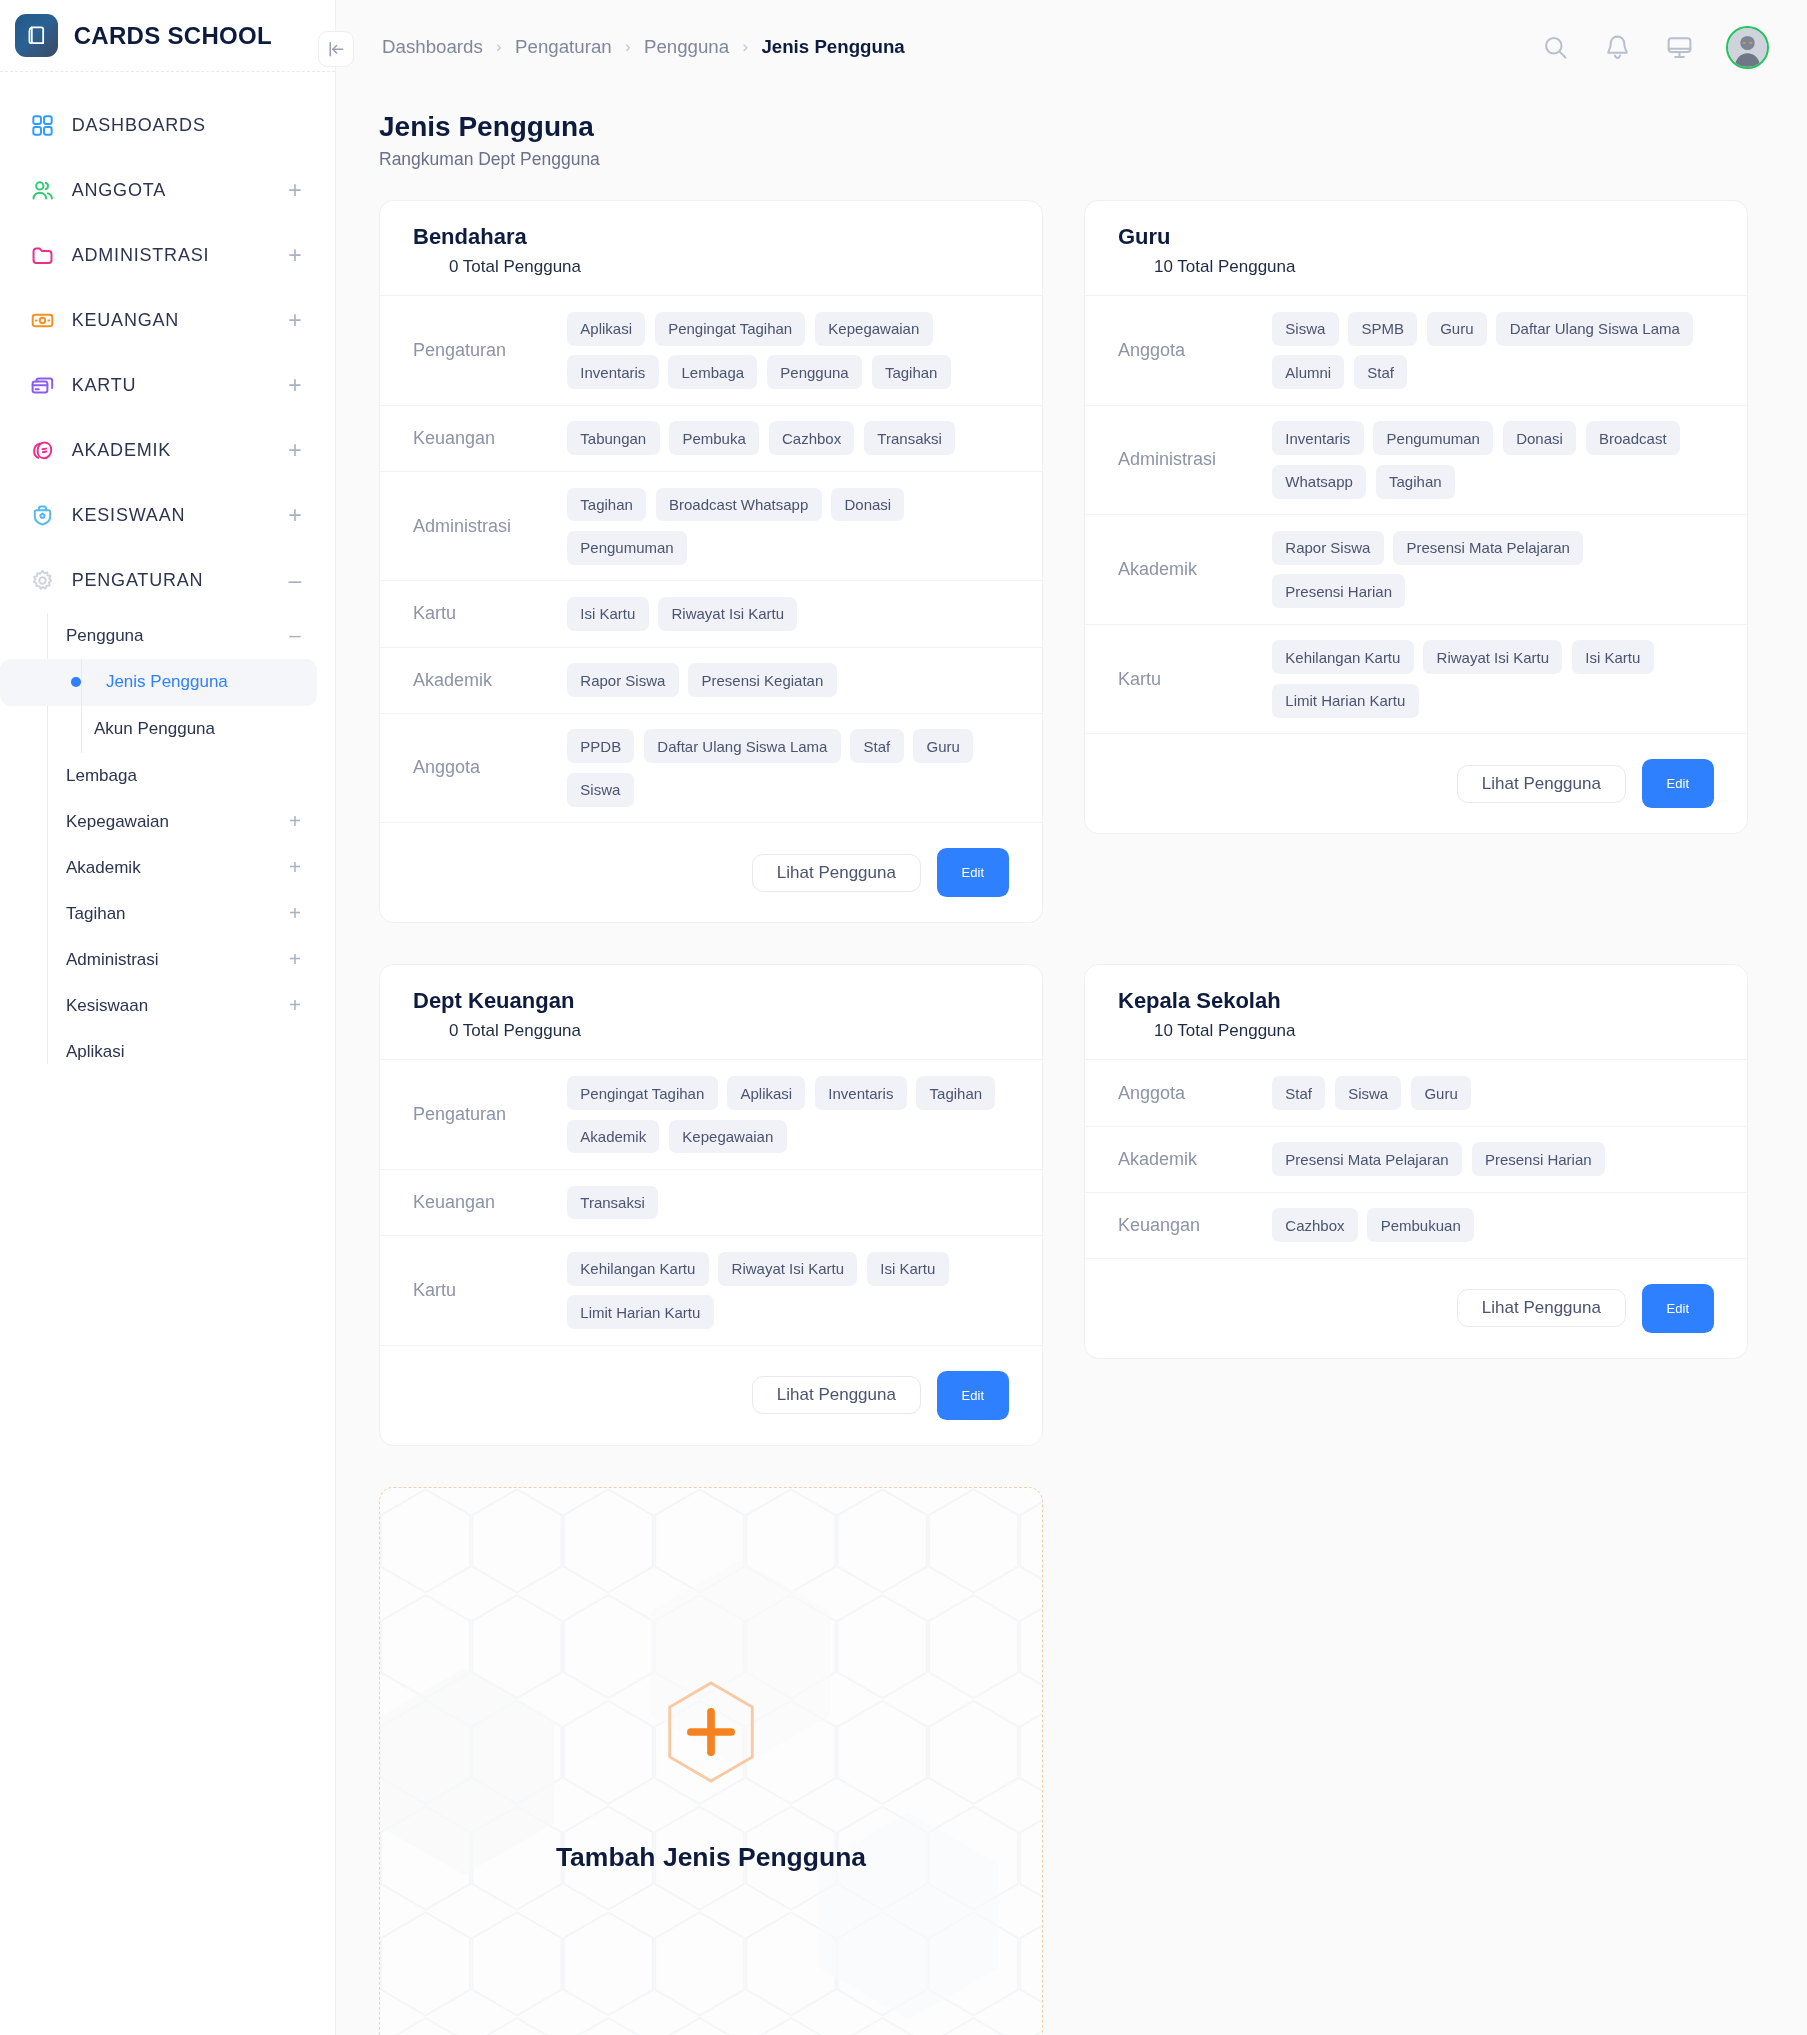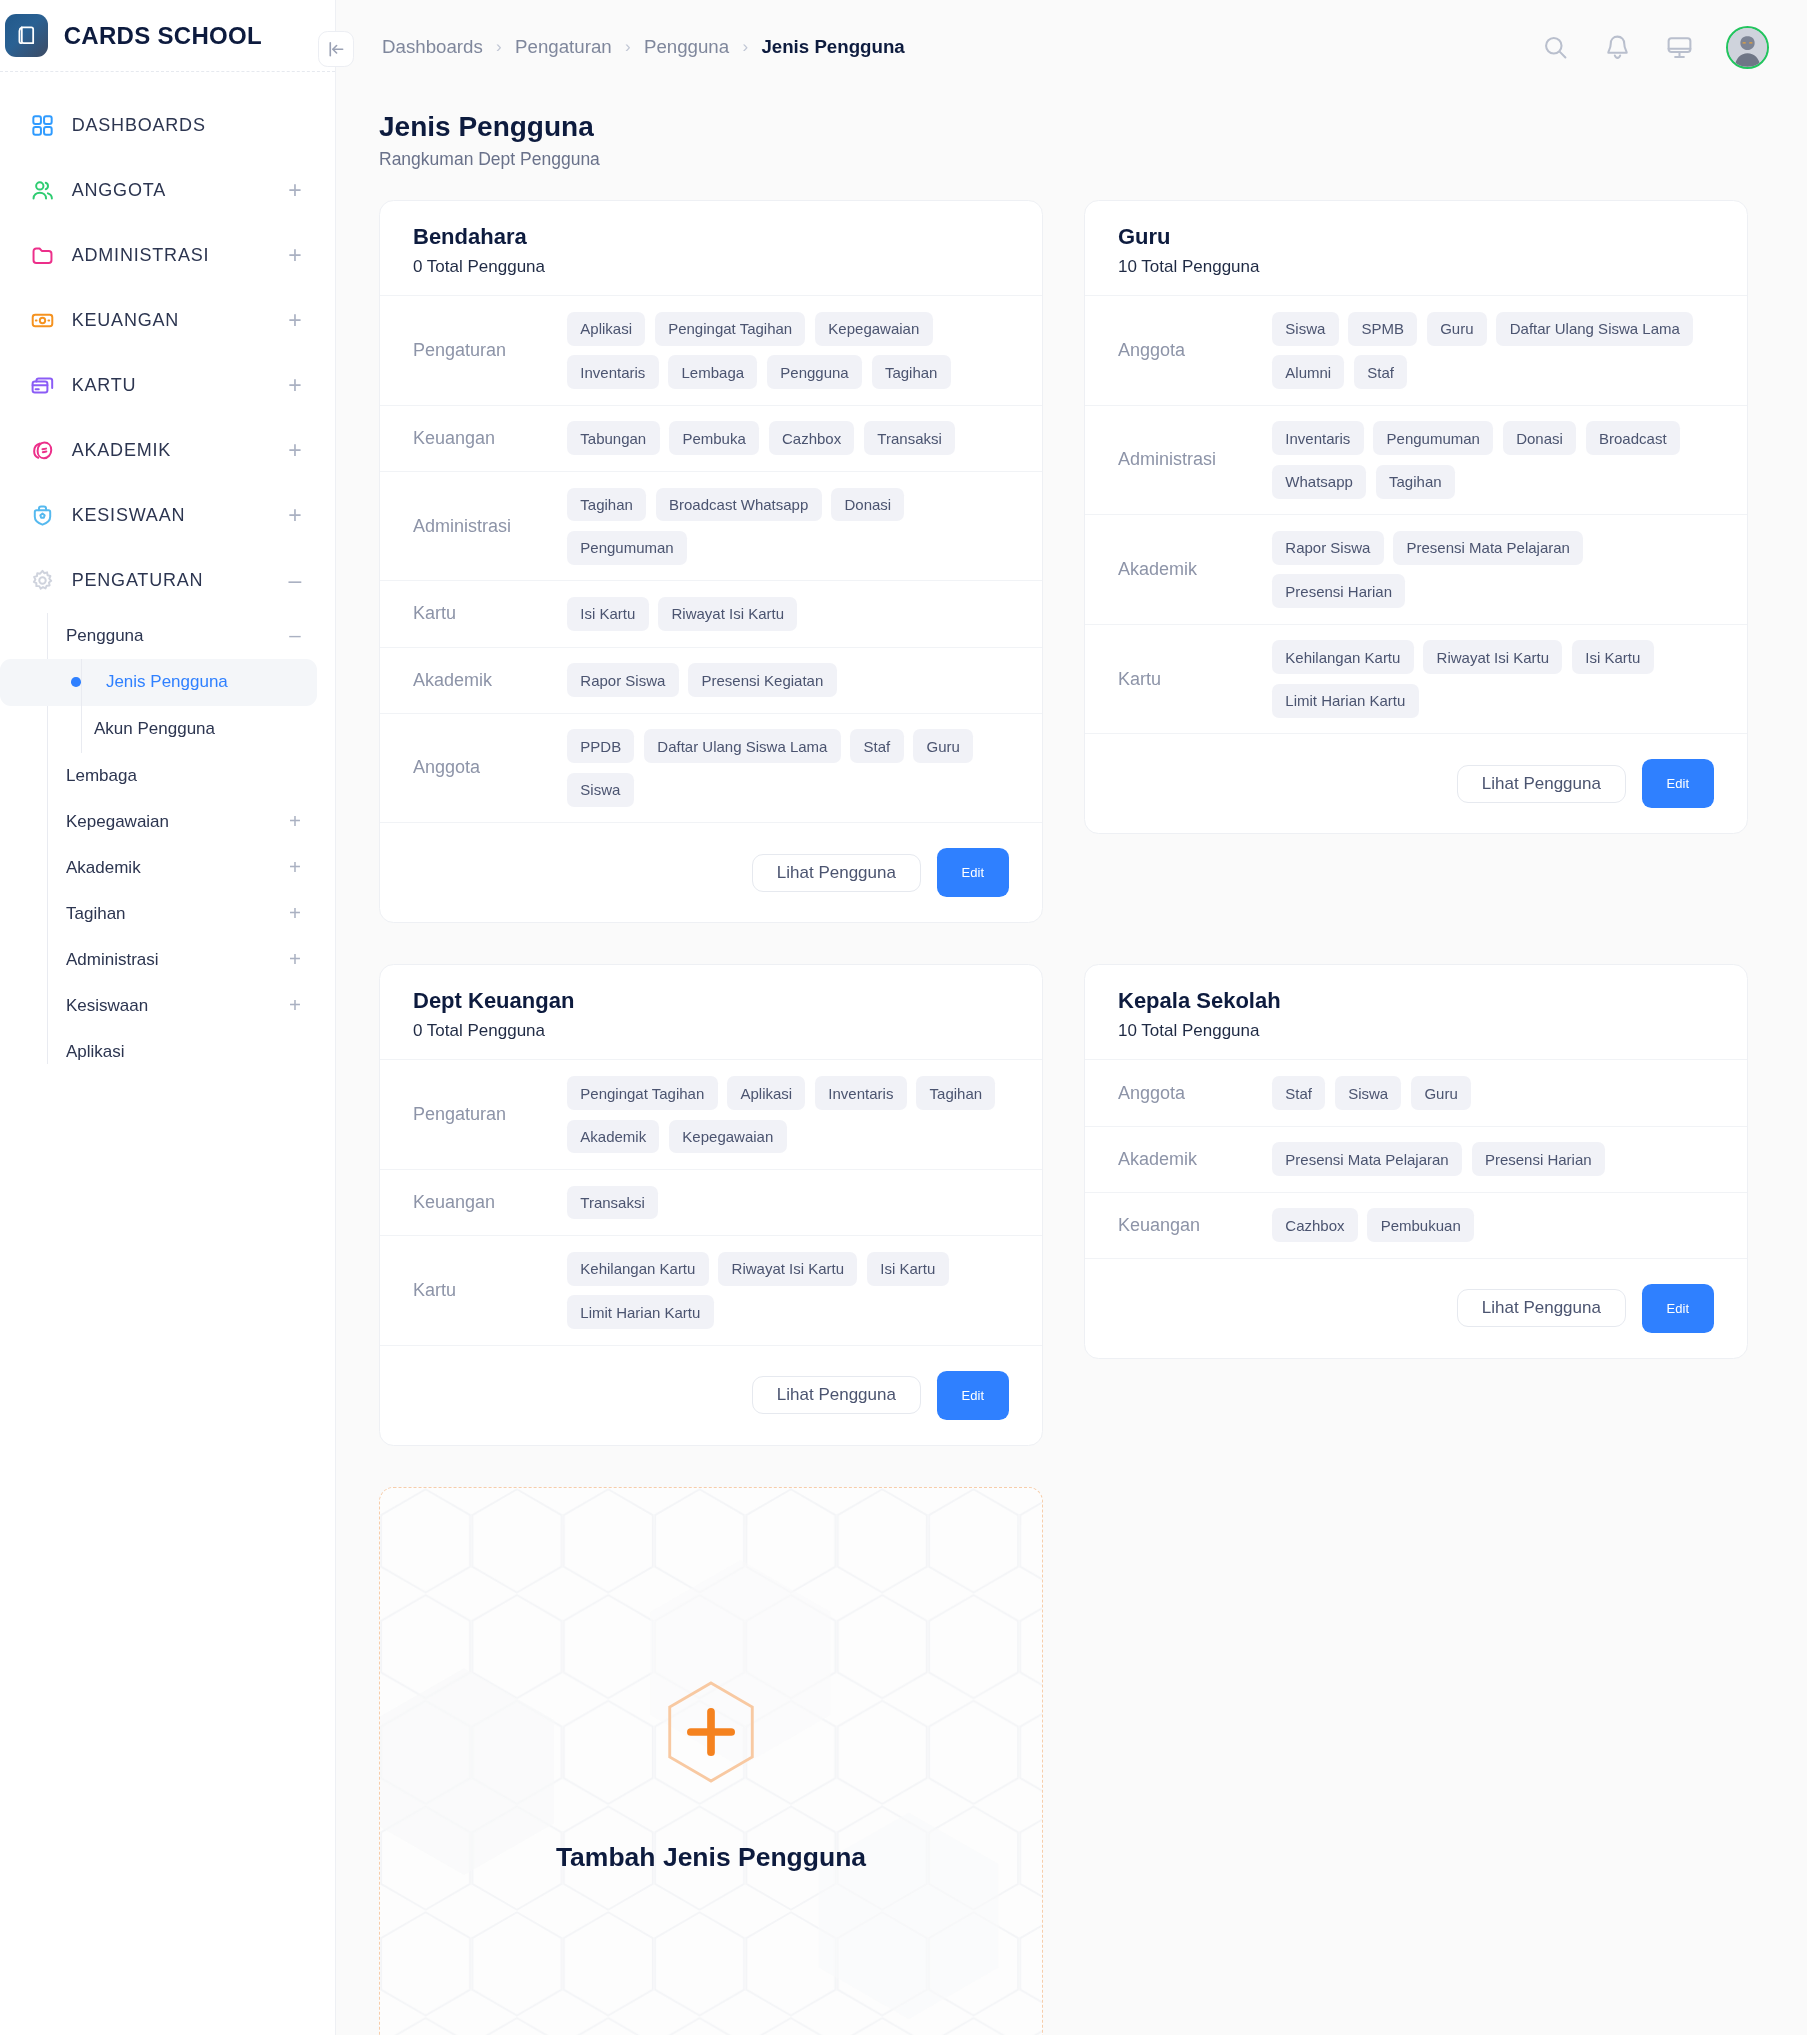--- a/index.html
+++ b/index.html
@@ -13,21 +13,21 @@
 
   
   #sidebar {
     width: 336px; flex: 0 0 336px; height: 2035px;
     background: #ffffff;
     border-right: 1.2px solid #eef0f4;
     position: relative;
   }
   .brand-row {
     height: 72px; display: flex; align-items: center;
-    padding-left: 5px; gap: 15.7px;
+    padding-left: 15px; gap: 15.7px;
     border-bottom: 1.2px dashed #e6e9ef;
   }
   .brand-logo {
     width: 43px; height: 43px; border-radius: 11px;
     background: linear-gradient(135deg,#22598b 0%,#2a6193 45%,#3d4a63 100%);
     display: flex; align-items: center; justify-content: center;
     flex: 0 0 43px;
   }
   .brand-name {
     font-size: 24px; font-weight: bold; letter-spacing: 0.3px;
@@ -109,21 +109,21 @@
   .page-sub { font-size: 17.5px; color: #69718a; margin-bottom: 30px; }
 
   .grid { display: flex; flex-wrap: wrap; gap: 41px 41px; }
   .card {
     width: 664px; background: #fff;
     border: 1.2px solid #eef0f4; border-radius: 14.5px;
     overflow: hidden; align-self: flex-start;
   }
   .card-head { padding: 23px 33px 18px 33px; border-bottom: 1.2px solid #f1f3f6; }
   .card-title { font-size: 22px; font-weight: bold; color: #0d1b3e; margin-bottom: 7.2px; }
-  .card-count { font-size: 17px; color: #1f2a44; }
+  .card-count { font-size: 17px; color: #1f2a44; margin-left: 36px; }
 
   .prow {
     display: flex; align-items: center;
     border-bottom: 1.2px solid #f1f3f6;
     padding: 15.7px 24px 15.7px 33px; min-height: 65px;
   }
   .prow-label { width: 154px; flex: 0 0 154px; font-size: 18px; color: #8d94a8; }
   .pills { display: flex; flex-wrap: wrap; gap: 9.6px 9.6px; flex: 1 1 auto; }
   .pill {
     background: #f1f2f7; color: #4b5470;

